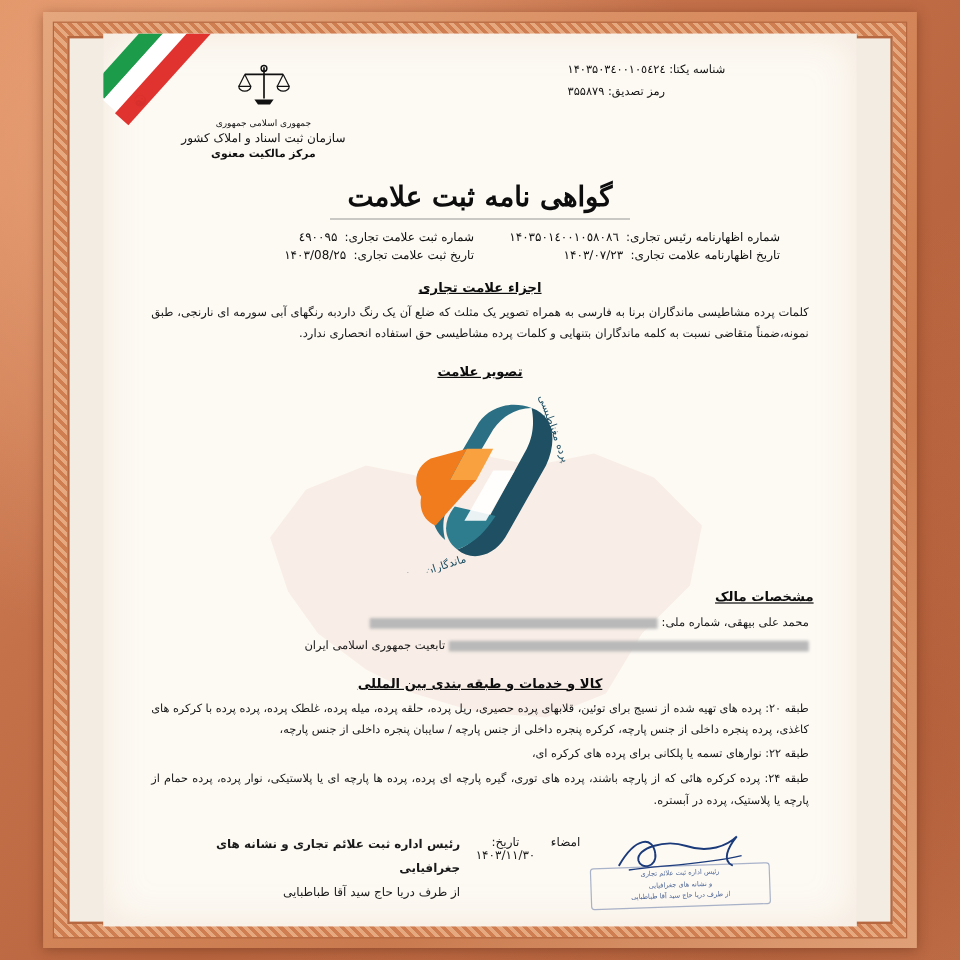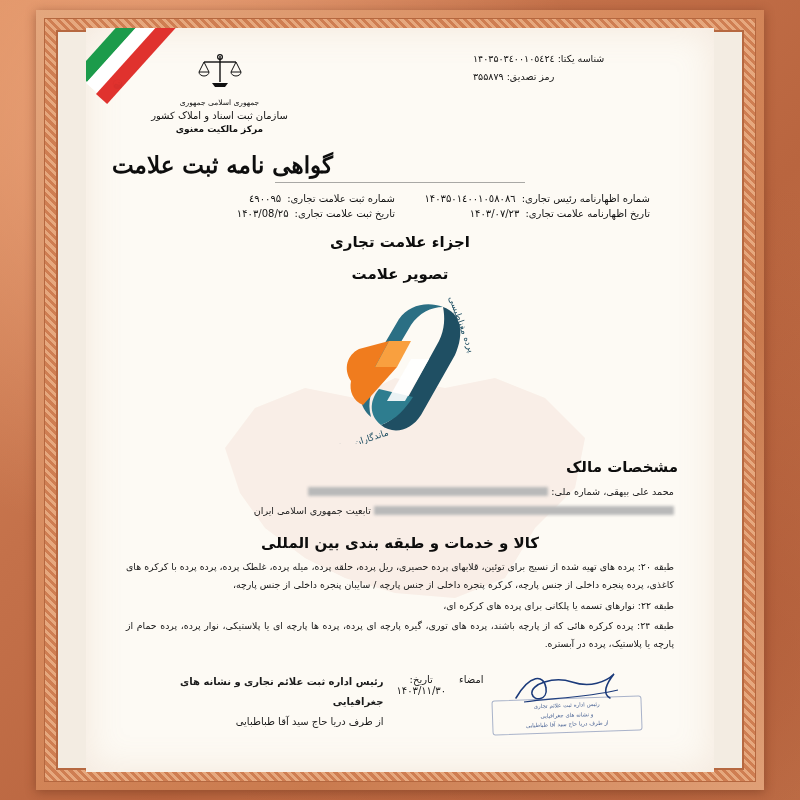--- a/index.html
+++ b/index.html
@@ -151,21 +151,21 @@
   .org-line1, .org-line2, .org-line3 {
     font-size: 10px;
     line-height: 1.5;
     color: #111;
     letter-spacing: .2px;
   }
   .org-line1 { font-size: 7.5px; margin-top: 1px; }
   .org-line3 { font-weight: bold; font-size: 9px; }
 
   .cert-title {
-    text-align: left;
+    text-align: center;
     font-size: 23px;
     font-weight: bold;
     letter-spacing: 1px;
     margin-top: 14px;
     margin-bottom: 4px;
     color: #0d0d0d;
     font-family: "DejaVu Serif", serif;
   }
   .title-rule {
     width: 250px;
@@ -191,24 +191,25 @@
     justify-content: flex-start;
     gap: 6px;
     white-space: nowrap;
   }
   .field .lbl { color: #111; }
   .field .val { color: #111; letter-spacing: .3px; }
 
   
   .sec-head {
     text-align: center;
-    font-size: 15px;
+    font-size: 11px;
     font-weight: bold;
     margin: 14px 0 6px 0;
     color: #0d0d0d;
+    text-decoration: underline;
   }
   .sec-head.right {
     text-align: right;
     margin-right: 10px;
   }
   .body-text {
     font-size: 9.6px;
     line-height: 1.95;
     text-align: justify;
     direction: rtl;
@@ -377,20 +378,21 @@
           <span class="lbl">تاریخ اظهارنامه علامت تجاری:</span>
           <span class="val">۱۴۰۳/۰۷/۲۳</span>
         </div>
         <div class="field">
           <span class="lbl">تاریخ ثبت علامت تجاری:</span>
           <span class="val">۱۴۰۳/08/۲۵</span>
         </div>
       </div>
 
       <div class="sec-head">اجزاء علامت تجاری</div>
+      <div class="body-text">کلمات پرده مشاطیسی ماندگاران برنا به فارسی به همراه تصویر یک مثلث که ضلع آن یک رنگ داردبه رنگهای آبی سورمه ای نارنجی، طبق نمونه،ضمناً متقاضی نسبت به کلمه ماندگاران بتنهایی و کلمات پرده مشاطیسی حق استفاده انحصاری ندارد.</div>
 
       <div class="sec-head">تصویر علامت</div>
       <div class="mark-wrap">
         <div class="mark-box">
           <svg viewBox="0 0 215 155" aria-hidden="true">
 
             <path d="M150,18 C168,24 172,44 162,66 L128,126 C118,142 100,146 88,136
                      C100,132 108,122 114,110 L146,52 C152,40 152,28 150,18 Z" fill="#1f4f63"></path>
 
             <path d="M88,136 C76,127 76,112 86,100 L120,108 C112,120 104,130 88,136 Z" fill="#2e7d8f"></path>

